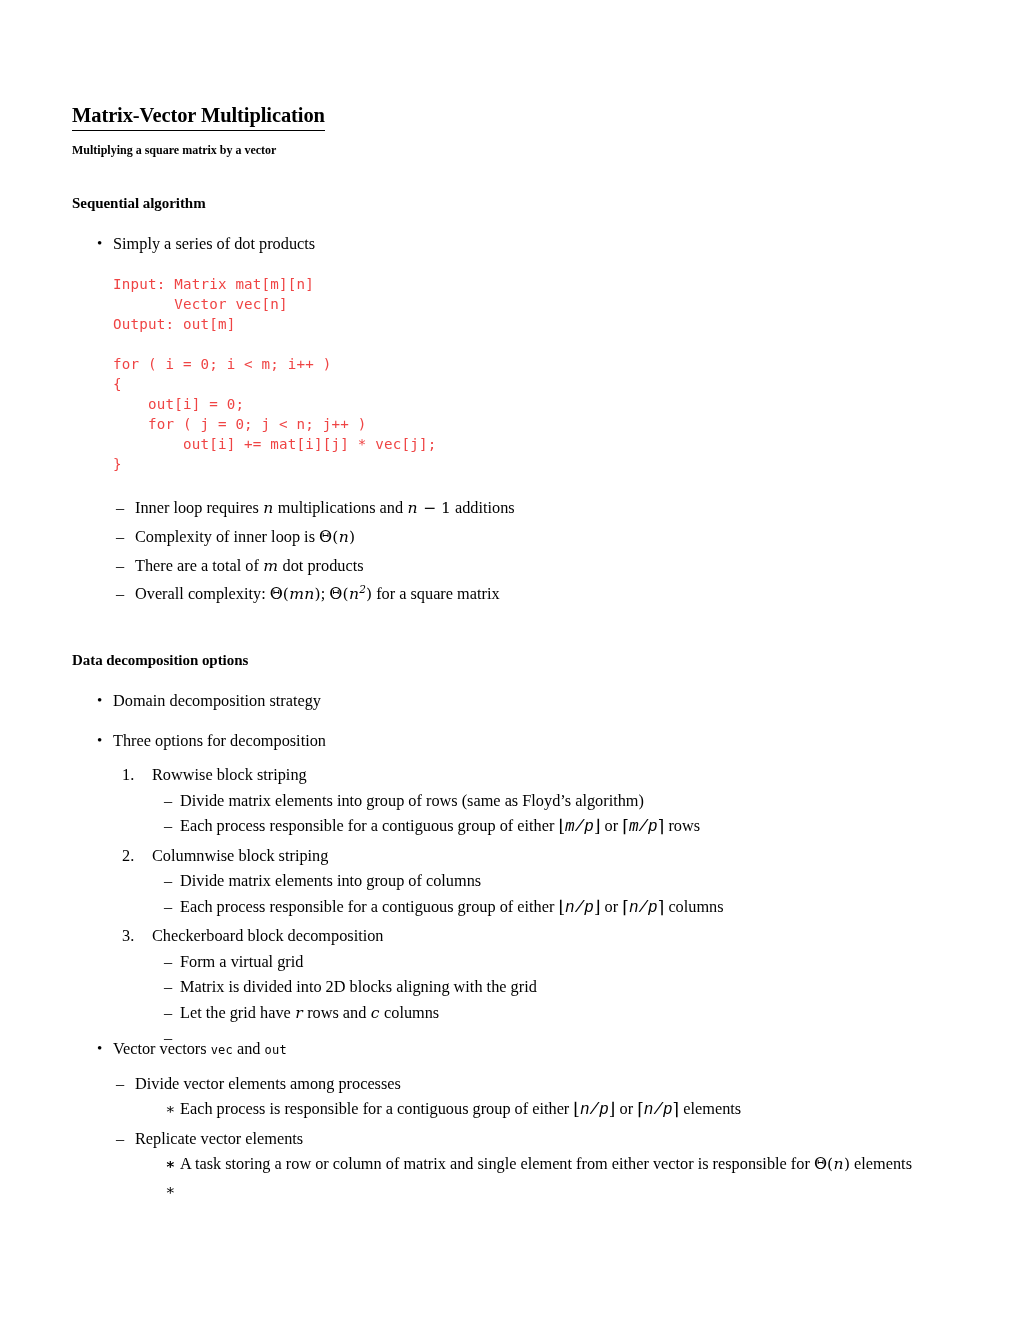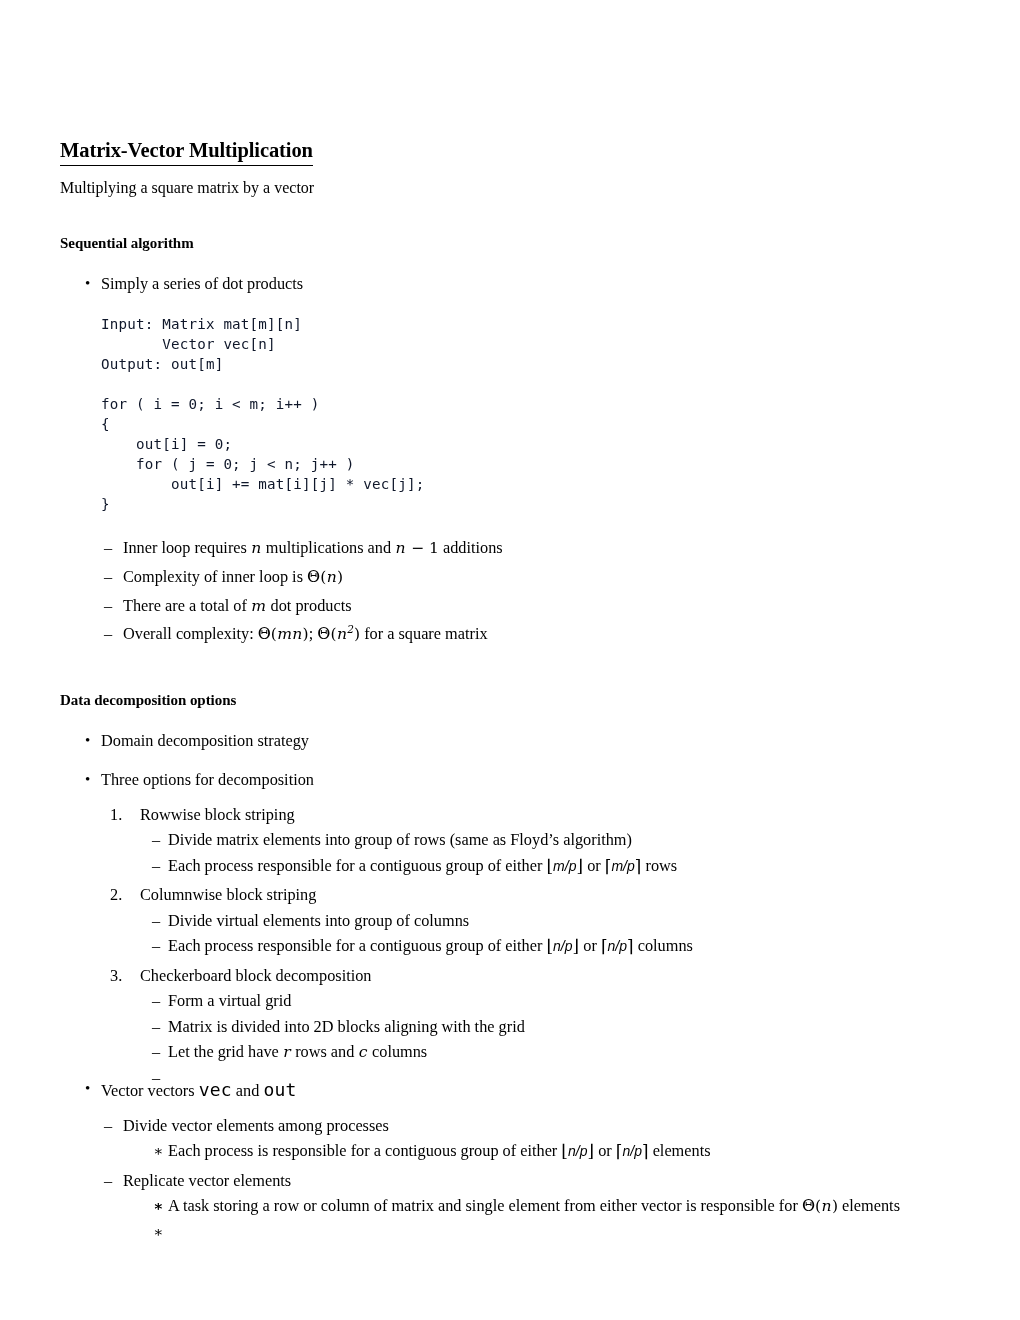--- a/index.html
+++ b/index.html
@@ -18,41 +18,41 @@
   .page {
     position: absolute;
     left: 0;
     top: 0;
     width: 1020px;
     height: 1320px;
     overflow: hidden;
   }
   .content {
     position: absolute;
-    left: 60px;
+    left: 72px;
     top: 104px;
     width: 876px;
-    margin-top: 35px;
   }
 
   
   .doc-title {
     font-size: 20.5px;
     font-weight: bold;
     letter-spacing: -0.1px;
     line-height: 1.1;
     display: inline-block;
     border-bottom: 1.6px solid #000;
     padding-bottom: 3px;
     margin: 0;
   }
   .subtitle {
-    font-size: 16px;
+    font-size: 12px;
     line-height: 1.2;
     margin-top: 12px;
+    font-weight: bold;
   }
 
   
   .section-head {
     font-size: 15px;
     font-weight: bold;
     margin-top: 38px;
     letter-spacing: -0.05px;
   }
   .section-head.second {
@@ -137,21 +137,21 @@
   .tight { margin-top: 4px; }
 
   
   .codeblock {
     margin-top: 20px;
     margin-left: 41px;
     font-family: "DejaVu Sans Mono", "Liberation Mono", monospace;
     font-size: 14.2px;
     line-height: 20px;
     white-space: pre;
-    color: #0f172a;
+    color: #ef4444;
     letter-spacing: 0.2px;
   }
 
   
   .mi {
     font-family: "DejaVu Serif", "Liberation Serif", serif;
     font-style: italic;
     font-size: 15.6px;
     padding: 0 0.4px;
   }
@@ -169,33 +169,33 @@
     font-style: normal;
   }
   sup.exp {
     font-family: "DejaVu Serif", "Liberation Serif", serif;
     font-style: italic;
     font-size: 10.5px;
     vertical-align: super;
     line-height: 0;
   }
   .frac {
-    font-family: Liberation Sans, sans-serif;
+    font-family: Liberation Mono, monospace;
     font-style: italic;
-    font-size: 14px;
+    font-size: 16px;
   }
   .brk {
     font-family: "DejaVu Serif", "Liberation Serif", serif;
     font-style: normal;
     font-size: 17px;
     vertical-align: -0.06em;
   }
   .tt {
     font-family: "DejaVu Sans Mono", "Liberation Mono", monospace;
-    font-size: 18px;
+    font-size: 12px;
     letter-spacing: 0.2px;
   }
 </style>
 </head>
 <body>
 
 <div class="page">
   <div class="content">
 
     <div>
@@ -265,21 +265,21 @@
       <span class="mk">–</span>
       <span>Each process responsible for a contiguous group of either <span class="brk">⌊</span><span class="frac">m/p</span><span class="brk">⌋</span> or <span class="brk">⌈</span><span class="frac">m/p</span><span class="brk">⌉</span> rows</span>
     </div>
 
     <div class="numitem">
       <span class="mk">2.</span>
       <span>Columnwise block striping</span>
     </div>
     <div class="lvl3">
       <span class="mk">–</span>
-      <span>Divide virtual elements into group of columns</span>
+      <span>Divide matrix elements into group of columns</span>
     </div>
     <div class="lvl3">
       <span class="mk">–</span>
       <span>Each process responsible for a contiguous group of either <span class="brk">⌊</span><span class="frac">n/p</span><span class="brk">⌋</span> or <span class="brk">⌈</span><span class="frac">n/p</span><span class="brk">⌉</span> columns</span>
     </div>
 
     <div class="numitem">
       <span class="mk">3.</span>
       <span>Checkerboard block decomposition</span>
     </div>

